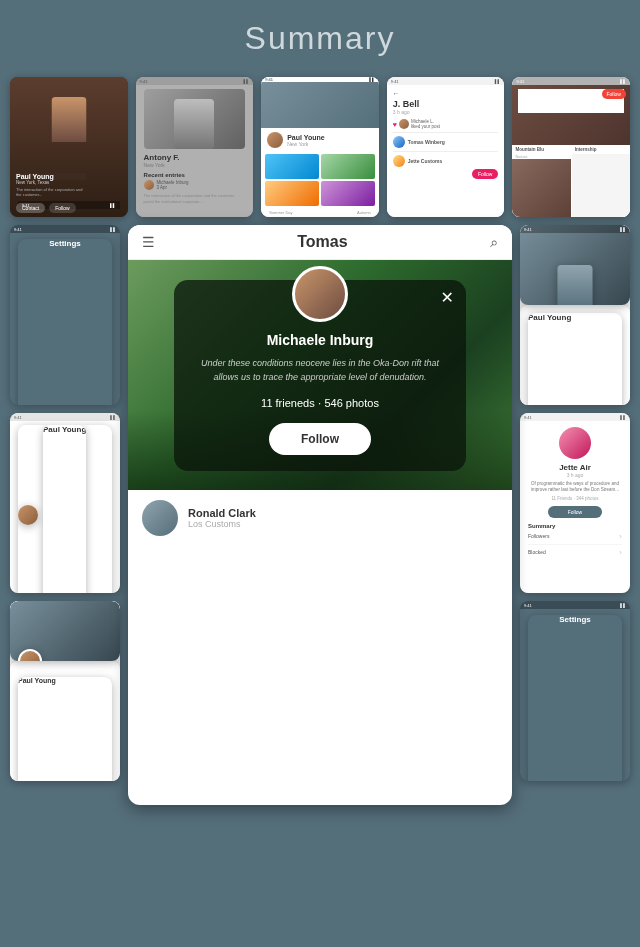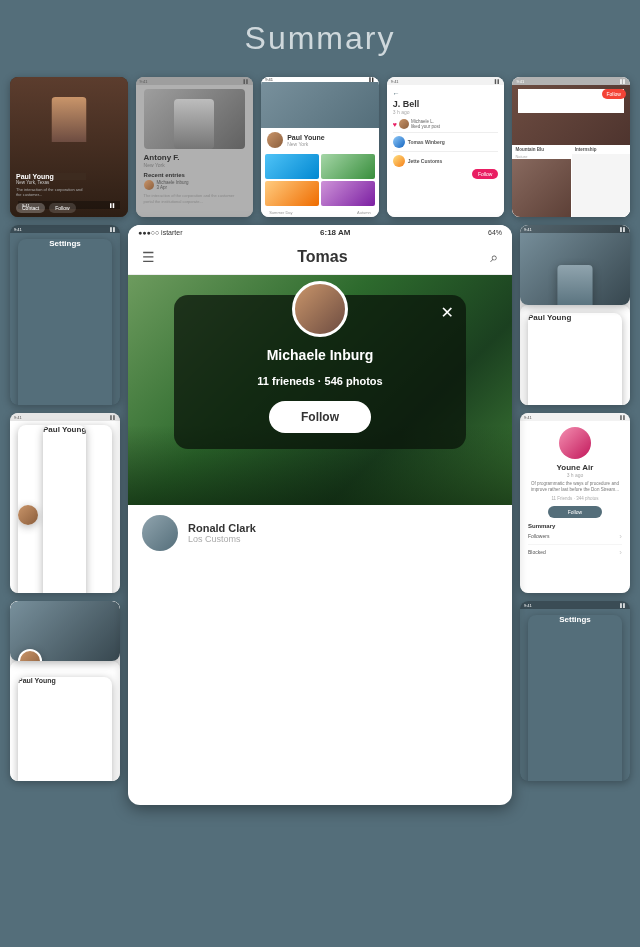--- a/index.html
+++ b/index.html
@@ -334,45 +334,41 @@
           <div class="paul-bottom pb-name">Paul Young</div>
 
         </div>
       </div>
     </div>
   </div>
 
   <div style="display:flex;flex-direction:column;gap:0;">
     <div class="people-card" style="height:580px;border-radius:12px;overflow:hidden;position:relative;background:#fff;box-shadow:0 4px 16px rgba(0,0,0,0.4);">
 
-      <div style="background:#fff;padding:3px 10px;display:flex;justify-content:space-between;align-items:center;">
-        <span style="font-size:7px;color:#333;">●●●○○ <span>istarter</span></span>
-        <span style="font-size:8px;color:#333;font-weight:600;">6:18 AM</span>
-        <span style="font-size:7px;color:#333;">64%</span>
-      </div>
 
       <div style="background:#fff;padding:8px 14px;display:flex;justify-content:space-between;align-items:center;border-bottom:1px solid #eee;">
         <span style="font-size:14px;color:#555;">☰</span>
         <span style="font-size:16px;font-weight:600;color:#333;">Tomas</span>
         <span style="font-size:14px;color:#555;">⌕</span>
       </div>
 
       <div style="position:relative;height:230px;background:linear-gradient(135deg,#6d9b5e 0%,#2d6a2d 40%,#1b4020 70%,#3d7a35 100%);">
         <div style="position:absolute;bottom:0;left:0;right:0;height:80px;background:linear-gradient(to top,rgba(10,30,10,0.6),transparent);"></div>
 
         <div style="position:absolute;top:20px;left:12%;right:12%;background:rgba(10,20,10,0.75);border-radius:14px;padding:14px 16px 16px;text-align:center;">
           
           <div style="position:absolute;top:8px;right:12px;color:#fff;font-size:16px;">✕</div>
           
           <div style="width:56px;height:56px;border-radius:50%;background:linear-gradient(135deg,#c9956a,#6d4c41);margin:-28px auto 10px;border:3px solid #fff;"></div>
           
           <div style="color:#fff;font-size:14px;font-weight:700;margin-top:4px;">Michaele Inburg</div>
           
-          
-          <div style="color:#fff;font-size:11px;font-weight:700;margin-top:12px;">11 frieneds · 546 photos</div>
+          <div style="color:#ccc;font-size:9px;margin-top:8px;line-height:1.6;font-style:italic;">Under these conditions neocene lies in the Oka-Don rift that allows us to trace the appropriate level of denudation.</div>
+          
+          <div style="color:#fff;font-size:11px;font-weight:400;margin-top:12px;">11 frieneds · 546 photos</div>
           
           <div style="background:#fff;color:#333;font-size:12px;font-weight:700;padding:9px 32px;border-radius:25px;display:inline-block;margin-top:14px;cursor:pointer;">Follow</div>
         </div>
       </div>
 
       <div style="padding:10px 14px;display:flex;align-items:center;gap:10px;background:#fff;">
         <div style="width:36px;height:36px;border-radius:50%;background:linear-gradient(135deg,#90a4ae,#546e7a);"></div>
         <div>
           <div style="font-size:11px;font-weight:700;color:#333;">Ronald Clark</div>
           <div style="font-size:9px;color:#aaa;">Los Customs</div>
@@ -400,21 +396,21 @@
     <div class="jane-card">
       <div class="jane-card inner">
         <div class="status-bar-mini" style="margin:-8px -8px 6px;background:rgba(0,0,0,0.05);">
           <span style="font-size:4px;color:#555;">9:41</span>
           <span style="font-size:4px;color:#555;">▌▌</span>
         </div>
         <div style="display:flex;align-items:center;justify-content:center;margin-bottom:4px;">
           <div style="width:32px;height:32px;border-radius:50%;background:linear-gradient(135deg,#f48fb1,#c2185b);"></div>
         </div>
         <div style="text-align:center;">
-          <div style="font-size:8px;font-weight:700;color:#333;">Youne Air</div>
+          <div style="font-size:8px;font-weight:700;color:#333;">Jette Air</div>
           <div style="font-size:5px;color:#aaa;">3 h ago</div>
         </div>
         <div style="font-size:4.5px;color:#777;line-height:1.4;margin-top:3px;text-align:center;">Of programmatic the ways of procedure and improve rather last before the Don Stream...</div>
         <div style="font-size:4.5px;color:#aaa;text-align:center;margin-top:2px;">11 Friends · 344 photos</div>
         <div style="background:#546e7a;color:#fff;font-size:5px;padding:3px 10px;border-radius:10px;text-align:center;margin:5px 20px;">Follow</div>
         <div style="font-size:6px;font-weight:700;color:#333;margin-top:4px;">Summary</div>
         <div style="display:flex;justify-content:space-between;align-items:center;padding:3px 0;border-bottom:1px solid #f5f5f5;">
           <span style="font-size:5px;color:#555;">Followers</span>
           <span style="color:#ccc;font-size:8px;">›</span>
         </div>

